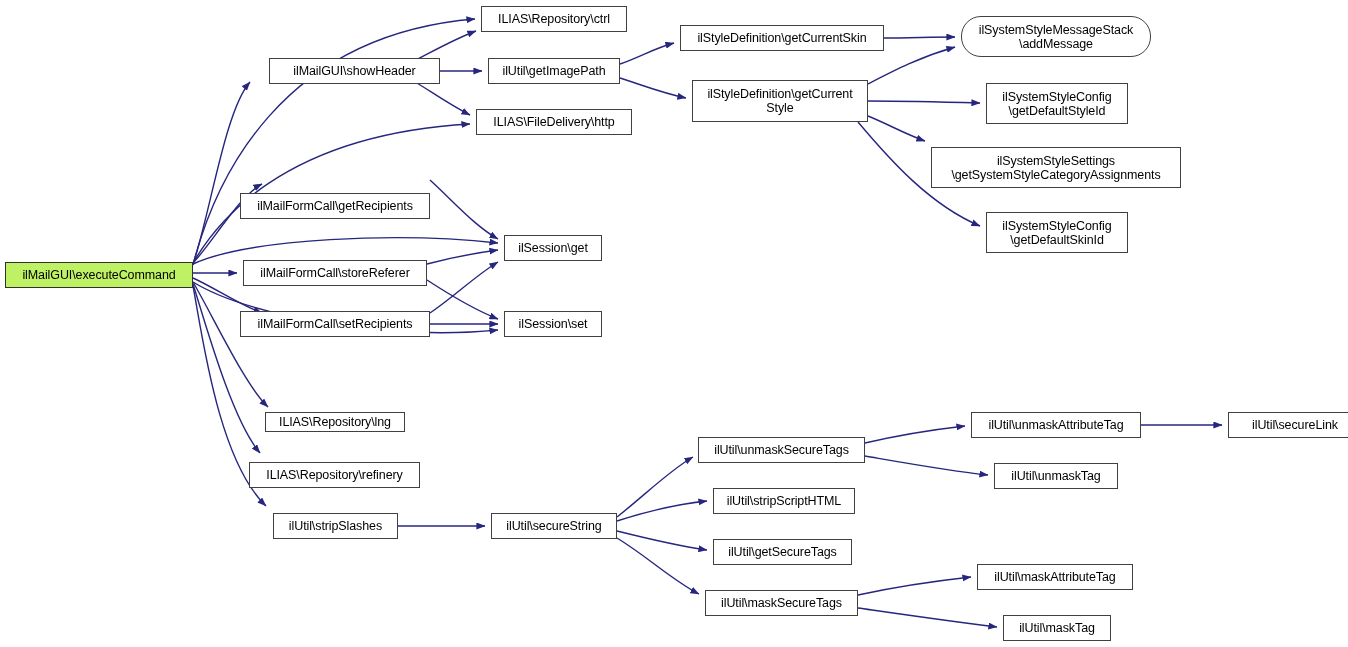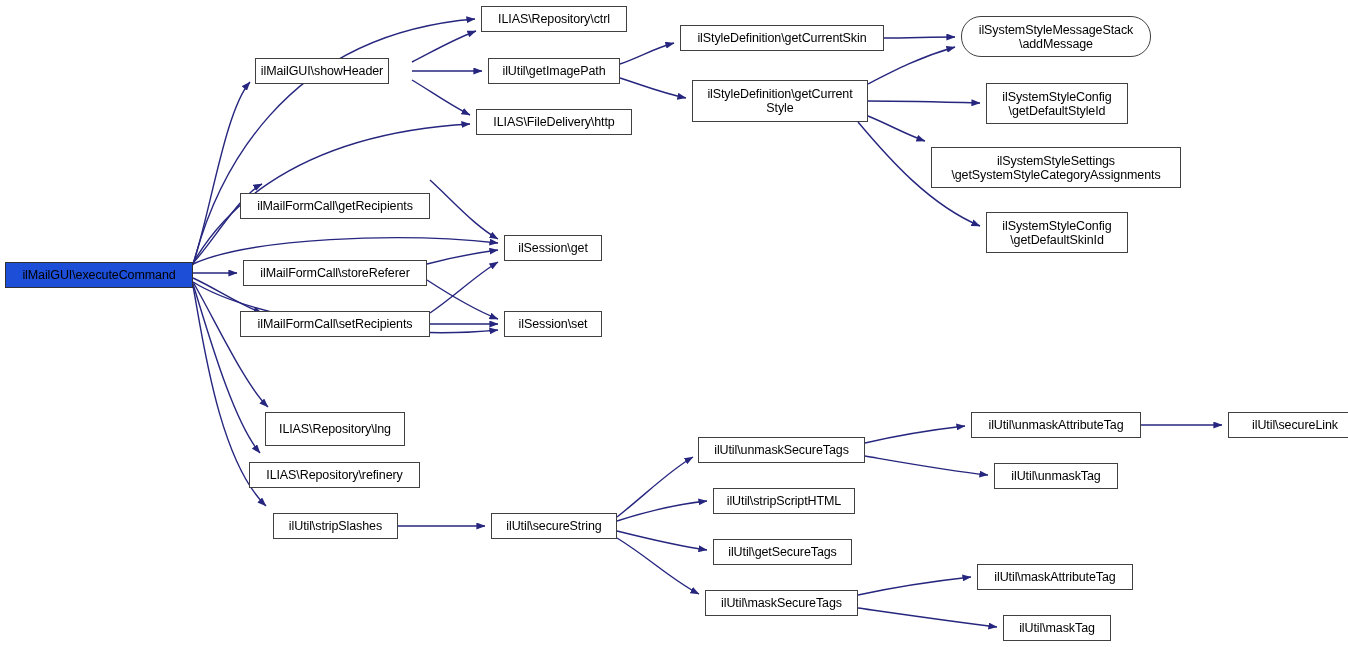--- a/index.html
+++ b/index.html
@@ -33,21 +33,21 @@
     font-size: 12.5px;
     line-height: 14px;
     display: flex;
     align-items: center;
     justify-content: center;
     text-align: center;
     white-space: pre-line;
     letter-spacing: -0.1px;
   }
   .node.root {
-    background: #1d4ed8;
+    background: #bef264;
     border: 1px solid #303030;
   }
   .node-label {
     display: block;
     padding: 0 3px;
   }
 </style>
 </head>
 <body>
 
@@ -92,41 +92,41 @@
         <path d="M617,538 C648,557 672,580 699,594" fill="none" stroke="#26267f" stroke-width="1.4" marker-end="url(#arrowhead)"></path>
         <path d="M865,443 C895,436 930,430 965,426" fill="none" stroke="#26267f" stroke-width="1.4" marker-end="url(#arrowhead)"></path>
         <path d="M865,456 C900,462 950,471 988,475" fill="none" stroke="#26267f" stroke-width="1.4" marker-end="url(#arrowhead)"></path>
         <path d="M1141,425 C1170,425 1198,425 1222,425" fill="none" stroke="#26267f" stroke-width="1.4" marker-end="url(#arrowhead)"></path>
         <path d="M858,595 C890,588 935,581 971,577" fill="none" stroke="#26267f" stroke-width="1.4" marker-end="url(#arrowhead)"></path>
         <path d="M858,608 C900,614 955,622 997,627" fill="none" stroke="#26267f" stroke-width="1.4" marker-end="url(#arrowhead)"></path>
       </g>
   </svg>
   <div id="nodes-group">
       <div class="node root" style="left: 5px; top: 262px; width: 188px; height: 26px;"><span class="node-label">ilMailGUI\executeCommand</span></div>
-      <div class="node" style="left: 255px; top: 58px; width: 134px; height: 26px;"><span class="node-label">ilMailGUI\showHeader</span></div>
+      <div class="node" style="left: 269px; top: 58px; width: 171px; height: 26px;"><span class="node-label">ilMailGUI\showHeader</span></div>
       <div class="node" style="left: 481px; top: 6px; width: 146px; height: 26px;"><span class="node-label">ILIAS\Repository\ctrl</span></div>
       <div class="node" style="left: 488px; top: 58px; width: 132px; height: 26px;"><span class="node-label">ilUtil\getImagePath</span></div>
       <div class="node" style="left: 476px; top: 109px; width: 156px; height: 26px;"><span class="node-label">ILIAS\FileDelivery\http</span></div>
       <div class="node" style="left: 680px; top: 25px; width: 204px; height: 26px;"><span class="node-label">ilStyleDefinition\getCurrentSkin</span></div>
       <div class="node" style="left: 692px; top: 80px; width: 176px; height: 42px;"><span class="node-label">ilStyleDefinition\getCurrent
 Style</span></div>
       <div class="node" style="left: 961px; top: 16px; width: 190px; height: 41px; border-radius: 20px;"><span class="node-label">ilSystemStyleMessageStack
 \addMessage</span></div>
       <div class="node" style="left: 986px; top: 83px; width: 142px; height: 41px;"><span class="node-label">ilSystemStyleConfig
 \getDefaultStyleId</span></div>
       <div class="node" style="left: 931px; top: 147px; width: 250px; height: 41px;"><span class="node-label">ilSystemStyleSettings
 \getSystemStyleCategoryAssignments</span></div>
       <div class="node" style="left: 986px; top: 212px; width: 142px; height: 41px;"><span class="node-label">ilSystemStyleConfig
 \getDefaultSkinId</span></div>
       <div class="node" style="left: 240px; top: 159px; width: 190px; height: 26px; margin-top: 34px;"><span class="node-label">ilMailFormCall\getRecipients</span></div>
       <div class="node" style="left: 504px; top: 235px; width: 98px; height: 26px;"><span class="node-label">ilSession\get</span></div>
       <div class="node" style="left: 243px; top: 260px; width: 184px; height: 26px;"><span class="node-label">ilMailFormCall\storeReferer</span></div>
       <div class="node" style="left: 240px; top: 311px; width: 190px; height: 26px;"><span class="node-label">ilMailFormCall\setRecipients</span></div>
       <div class="node" style="left: 504px; top: 311px; width: 98px; height: 26px;"><span class="node-label">ilSession\set</span></div>
-      <div class="node" style="left: 265px; top: 412px; width: 140px; height: 34px;"><span class="node-label">ILIAS\Repository\lng</span></div>
+      <div class="node" style="left: 265px; top: 412px; width: 140px; height: 20px;"><span class="node-label">ILIAS\Repository\lng</span></div>
       <div class="node" style="left: 249px; top: 462px; width: 171px; height: 26px;"><span class="node-label">ILIAS\Repository\refinery</span></div>
       <div class="node" style="left: 273px; top: 513px; width: 125px; height: 26px;"><span class="node-label">ilUtil\stripSlashes</span></div>
       <div class="node" style="left: 491px; top: 513px; width: 126px; height: 26px;"><span class="node-label">ilUtil\secureString</span></div>
       <div class="node" style="left: 698px; top: 437px; width: 167px; height: 26px;"><span class="node-label">ilUtil\unmaskSecureTags</span></div>
       <div class="node" style="left: 713px; top: 488px; width: 142px; height: 26px;"><span class="node-label">ilUtil\stripScriptHTML</span></div>
       <div class="node" style="left: 713px; top: 539px; width: 139px; height: 26px; align-items: center;"><span class="node-label">ilUtil\getSecureTags</span></div>
       <div class="node" style="left: 705px; top: 590px; width: 153px; height: 26px;"><span class="node-label">ilUtil\maskSecureTags</span></div>
       <div class="node" style="left: 971px; top: 412px; width: 170px; height: 26px;"><span class="node-label">ilUtil\unmaskAttributeTag</span></div>
       <div class="node" style="left: 994px; top: 463px; width: 124px; height: 26px;"><span class="node-label">ilUtil\unmaskTag</span></div>
       <div class="node" style="left: 1228px; top: 412px; width: 134px; height: 26px;"><span class="node-label">ilUtil\secureLink</span></div>

